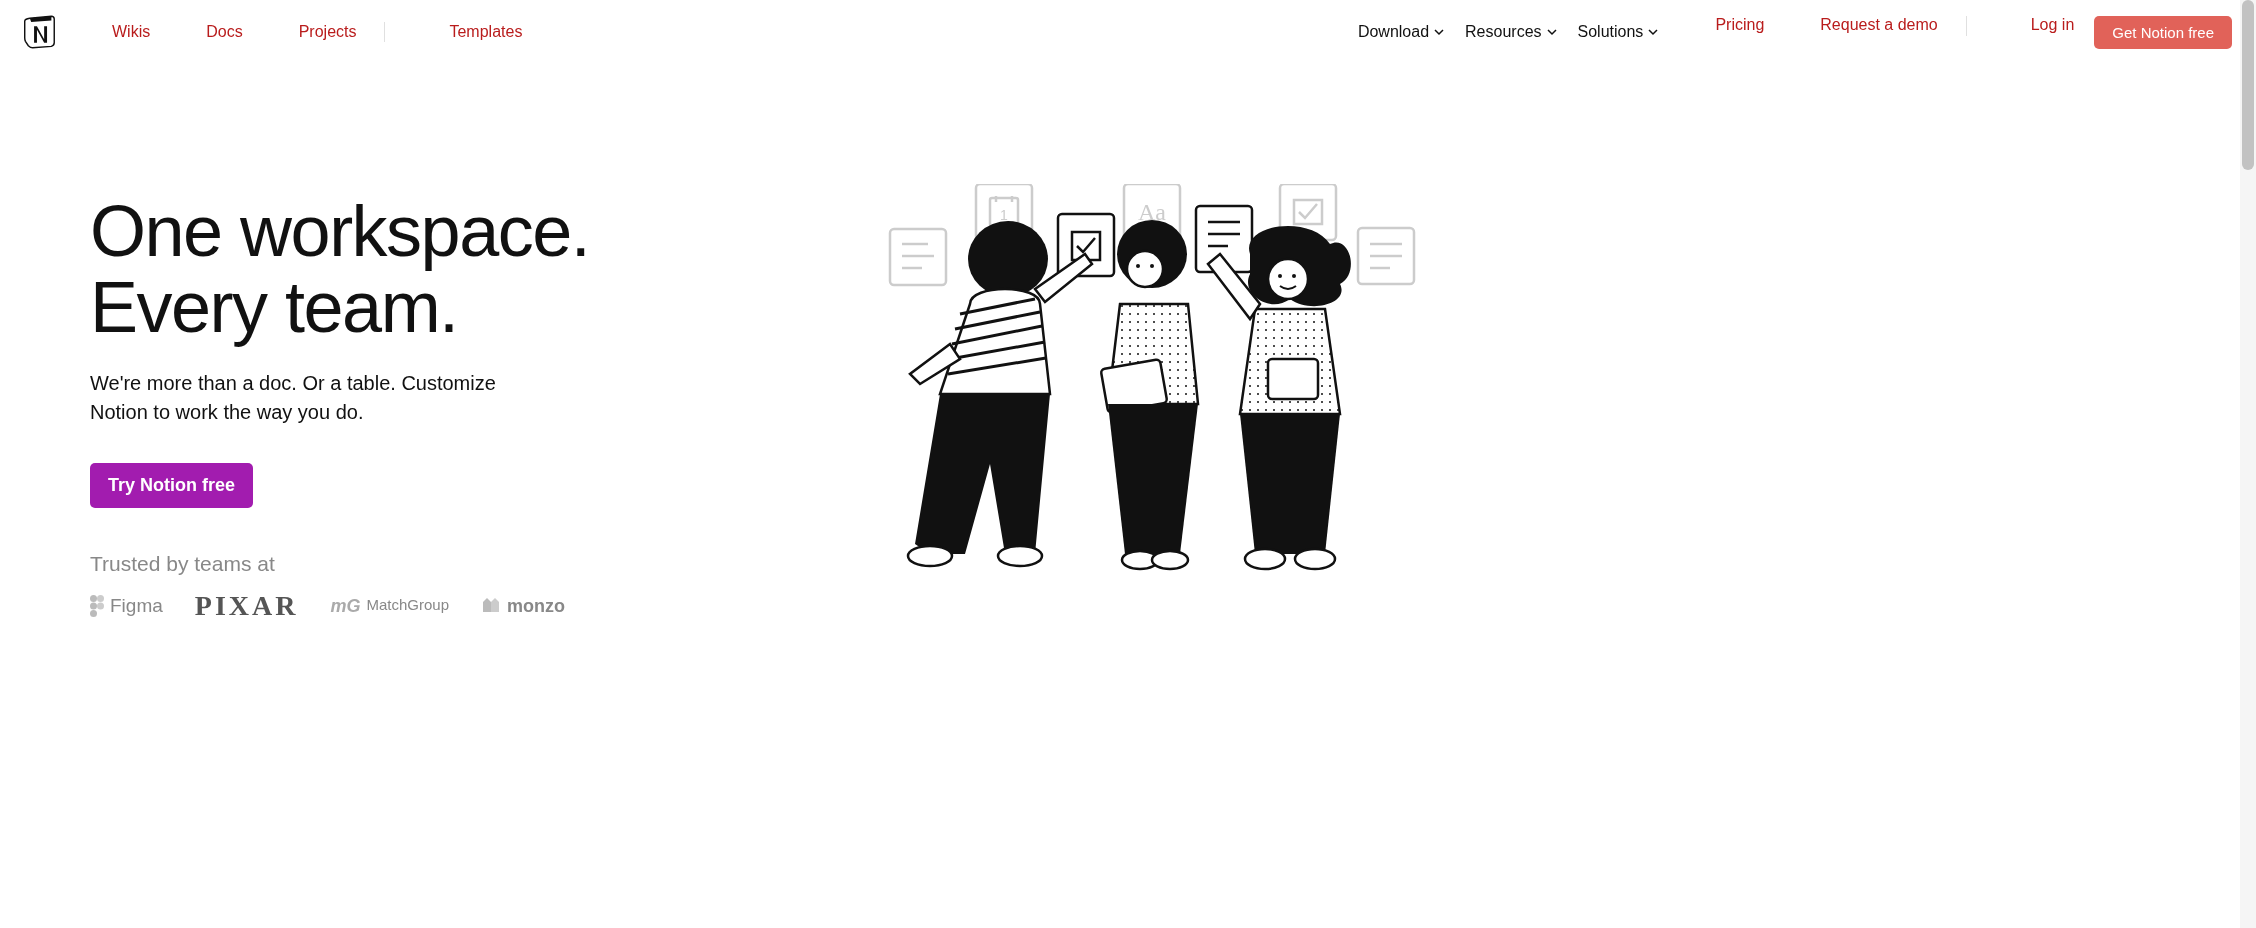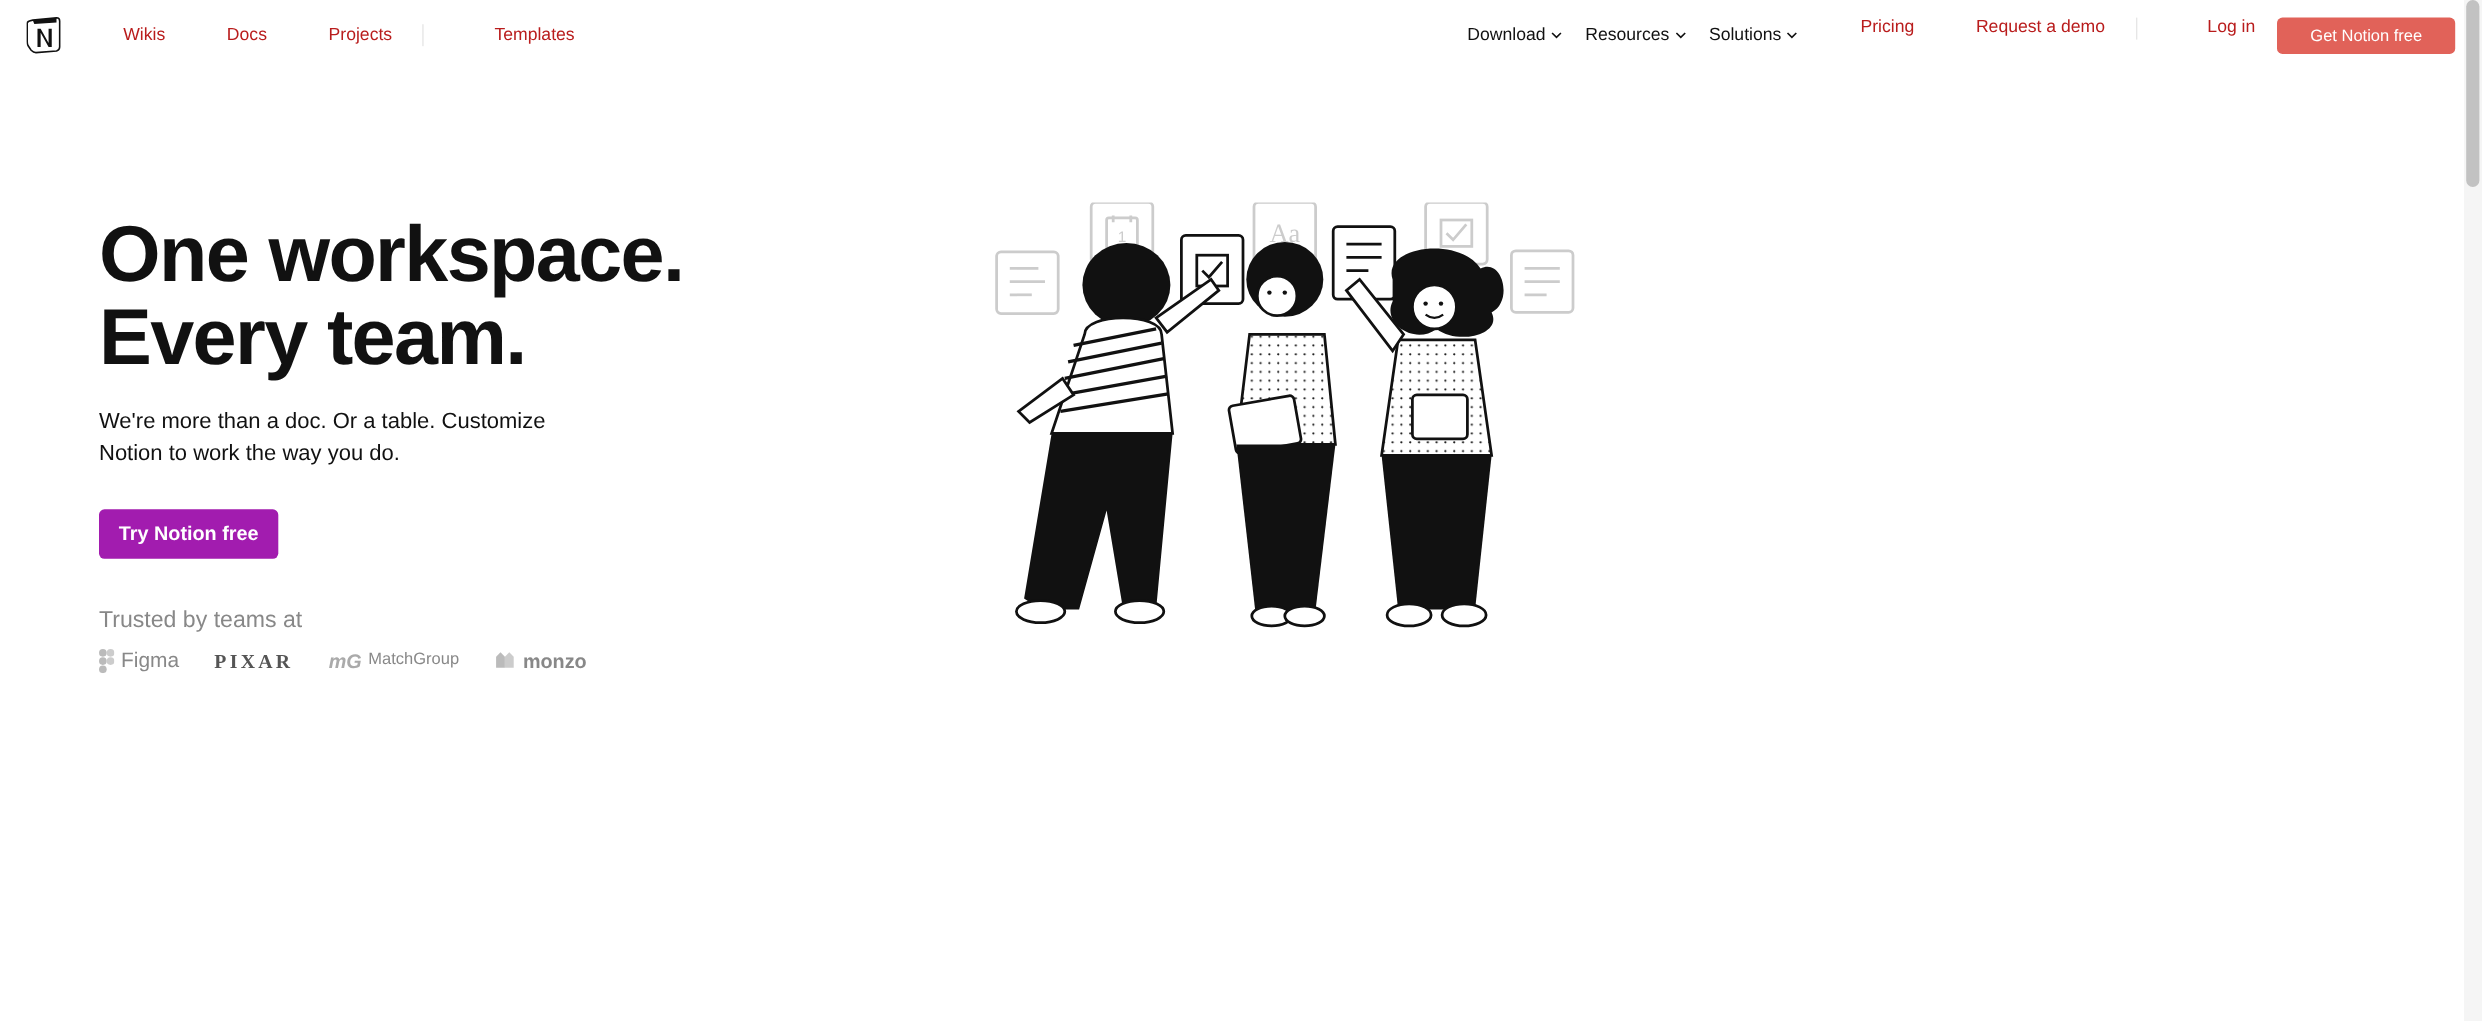--- a/index.html
+++ b/index.html
@@ -67,42 +67,42 @@
     
     .chevron-down {
       width: 12px;
       height: 12px;
     }
     
     .btn-primary {
       background: #e16259;
       color: #ffffff;
       border: none;
-      padding: 8px 30px;
+      padding: 8px 18px;
       border-radius: 5px;
       font-size: 15px;
       font-weight: 500;
       cursor: pointer;
     }
     
     .hero {
       display: flex;
       padding: 120px 90px 40px 90px;
       max-width: 1560px;
       gap: 60px;
     }
     
     .hero-text {
       flex: 0 0 auto;
       padding-top: 10px;
     }
     
     .hero-title {
       font-size: 72px;
-      font-weight: 700;
+      font-weight: 400;
       line-height: 1.05;
       letter-spacing: -1.5px;
       color: #111111;
       margin-bottom: 24px;
     }
     
     .hero-subtitle {
       font-size: 20px;
       line-height: 1.45;
       color: #111111;
@@ -145,21 +145,21 @@
       color: #888888;
     }
     
     .company-figma {
       font-size: 19px;
       font-weight: 500;
       color: #888888;
     }
     
     .company-pixar {
-      font-size: 18px;
+      font-size: 28px;
       font-weight: 700;
       letter-spacing: 3px;
       font-family: Georgia, serif;
       color: #555555;
     }
     
     .company-match {
       font-size: 15px;
       font-weight: 400;
       color: #888888;

